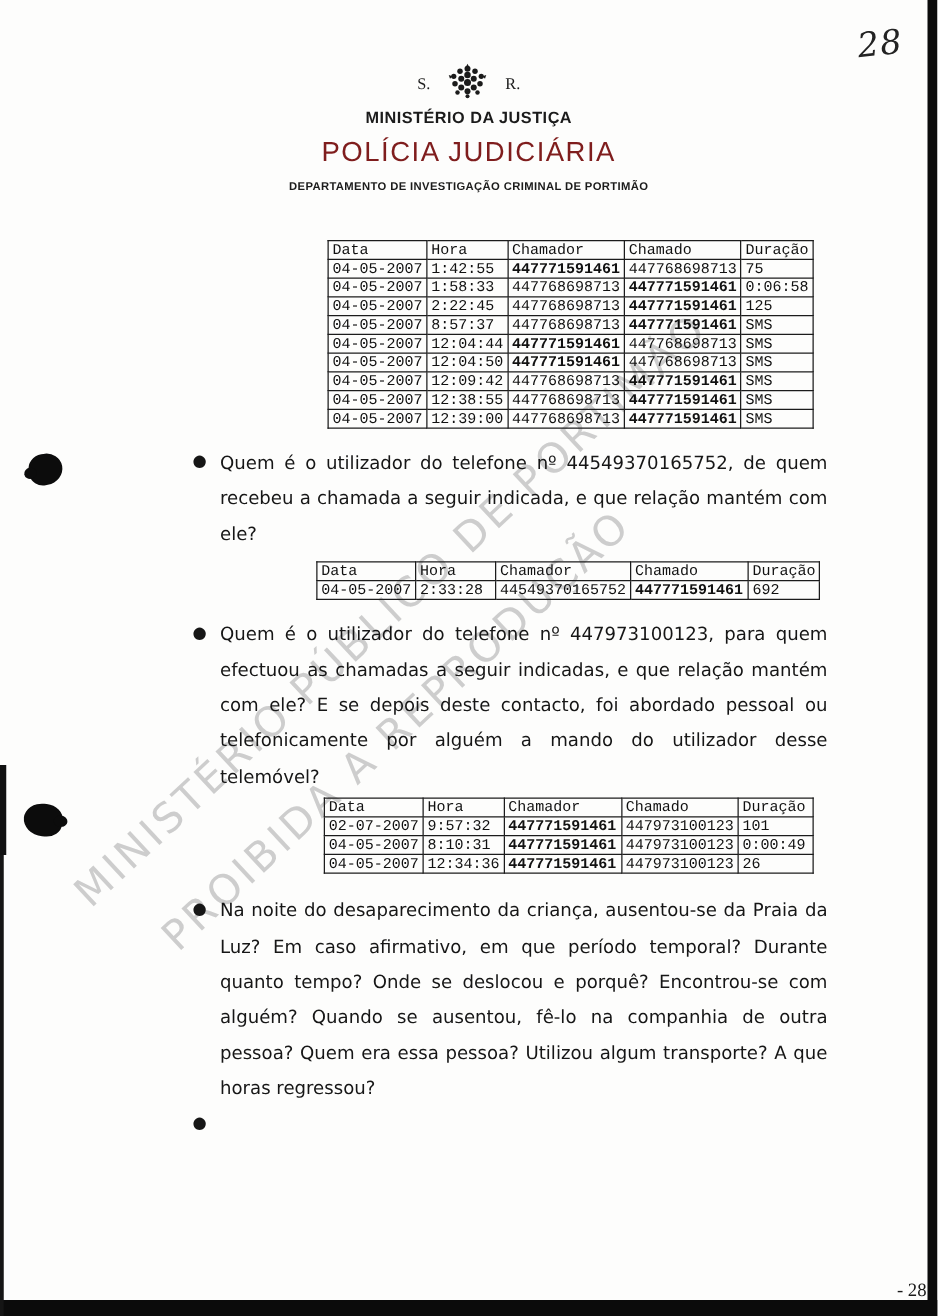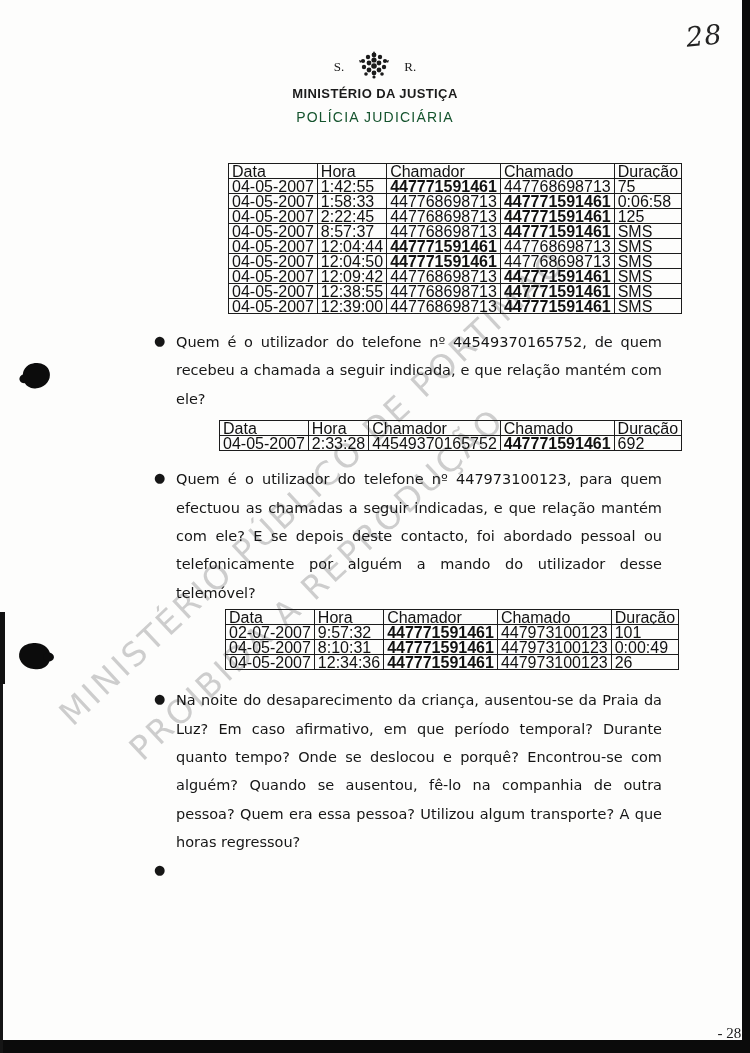--- a/index.html
+++ b/index.html
@@ -32,30 +32,30 @@
   }
   .wm-1{left:78px;top:694px;}
   .wm-2{left:148px;top:729px;}
   
   .content{position:relative;z-index:2;}
   .header{text-align:center;padding-top:52px;}
   .sr-line{display:flex;justify-content:center;align-items:center;gap:11px;height:30px;
     font-family:"Liberation Serif",serif;font-size:13px;color:#1c1c1c;}
   .ministry{margin-top:4px;font-family:"Liberation Sans",sans-serif;font-weight:bold;
     font-size:13px;letter-spacing:.4px;color:#1b1b1b;}
-  .org{margin-top:8px;font-family:"Liberation Sans",sans-serif;font-size:14px;
-    letter-spacing:1.2px;color:#14532d;}
+  .org{margin-top:8px;font-family:"Liberation Sans",sans-serif;font-size:22px;
+    letter-spacing:1.2px;color:#7f1d1d;}
   .dept{margin-top:9px;font-family:"Liberation Sans",sans-serif;font-weight:bold;
     font-size:9px;letter-spacing:.3px;color:#1b1b1b;}
   
   .tblwrap-1{margin:38px 0 0 228px;}
   .tblwrap-2{margin:7px 0 0 67px;}
   .tblwrap-3{margin:2px 0 0 73px;}
   table{border-collapse:collapse;table-layout:fixed;
-    font-family:Liberation Sans, sans-serif;font-size:16px;color:#111;}
+    font-family:Liberation Mono, monospace;font-size:12px;color:#111;margin-left:34px;}
   th,td{border:1.5px solid #1c1c1c;padding:0 3px;height:14px;line-height:13px;
     font-weight:normal;text-align:left;white-space:nowrap;overflow:hidden;}
   td.num{text-align:left;}
   td.hl{font-weight:bold;}
   .t1 col:nth-child(1){width:70px}.t1 col:nth-child(2){width:54px}
   .t1 col:nth-child(3){width:92px}.t1 col:nth-child(4){width:88px}
   .t1 col:nth-child(5){width:48px}
   .t2 col:nth-child(1){width:72px}.t2 col:nth-child(2){width:64px}
   .t2 col:nth-child(3){width:108px}.t2 col:nth-child(4){width:94px}
   .t2 col:nth-child(5){width:50px}
@@ -114,20 +114,21 @@
             <path d="M19 1l1.5 3h-3z"></path>
               <path d="M4 10l3 1-2 2z"></path>
               <path d="M34 10l-3 1 2 2z"></path>
           </g>
         </svg>
       </span>
       <span>R.</span>
     </div>
     <div class="ministry">MINISTÉRIO DA JUSTIÇA</div>
     <div class="org">POLÍCIA JUDICIÁRIA</div>
+    <div class="dept">DEPARTAMENTO DE INVESTIGAÇÃO CRIMINAL DE PORTIMÃO</div>
   </div>
 
   <div class="tblwrap-1">
     <table class="t1">
       <colgroup>
           <col>
           <col>
           <col>
           <col>
           <col>

